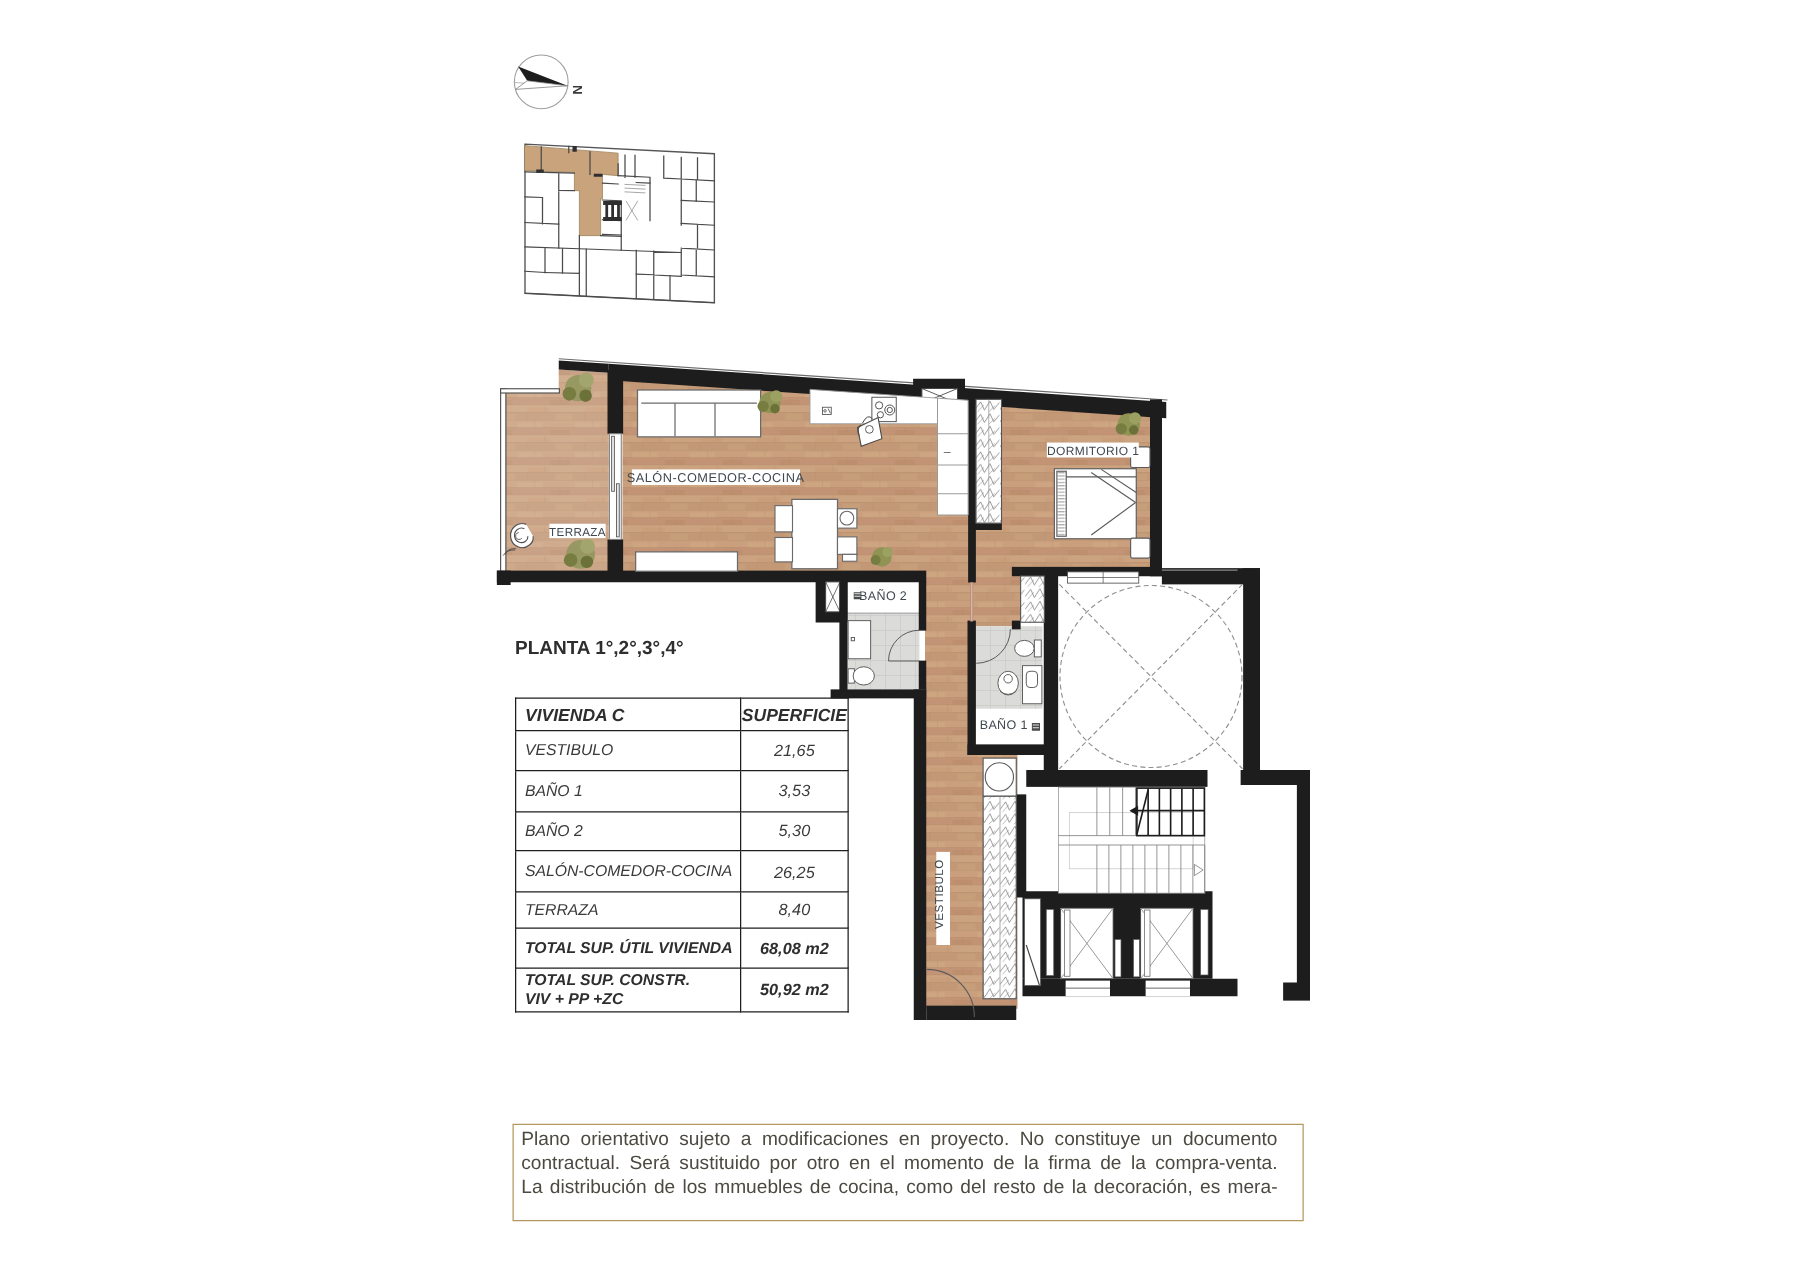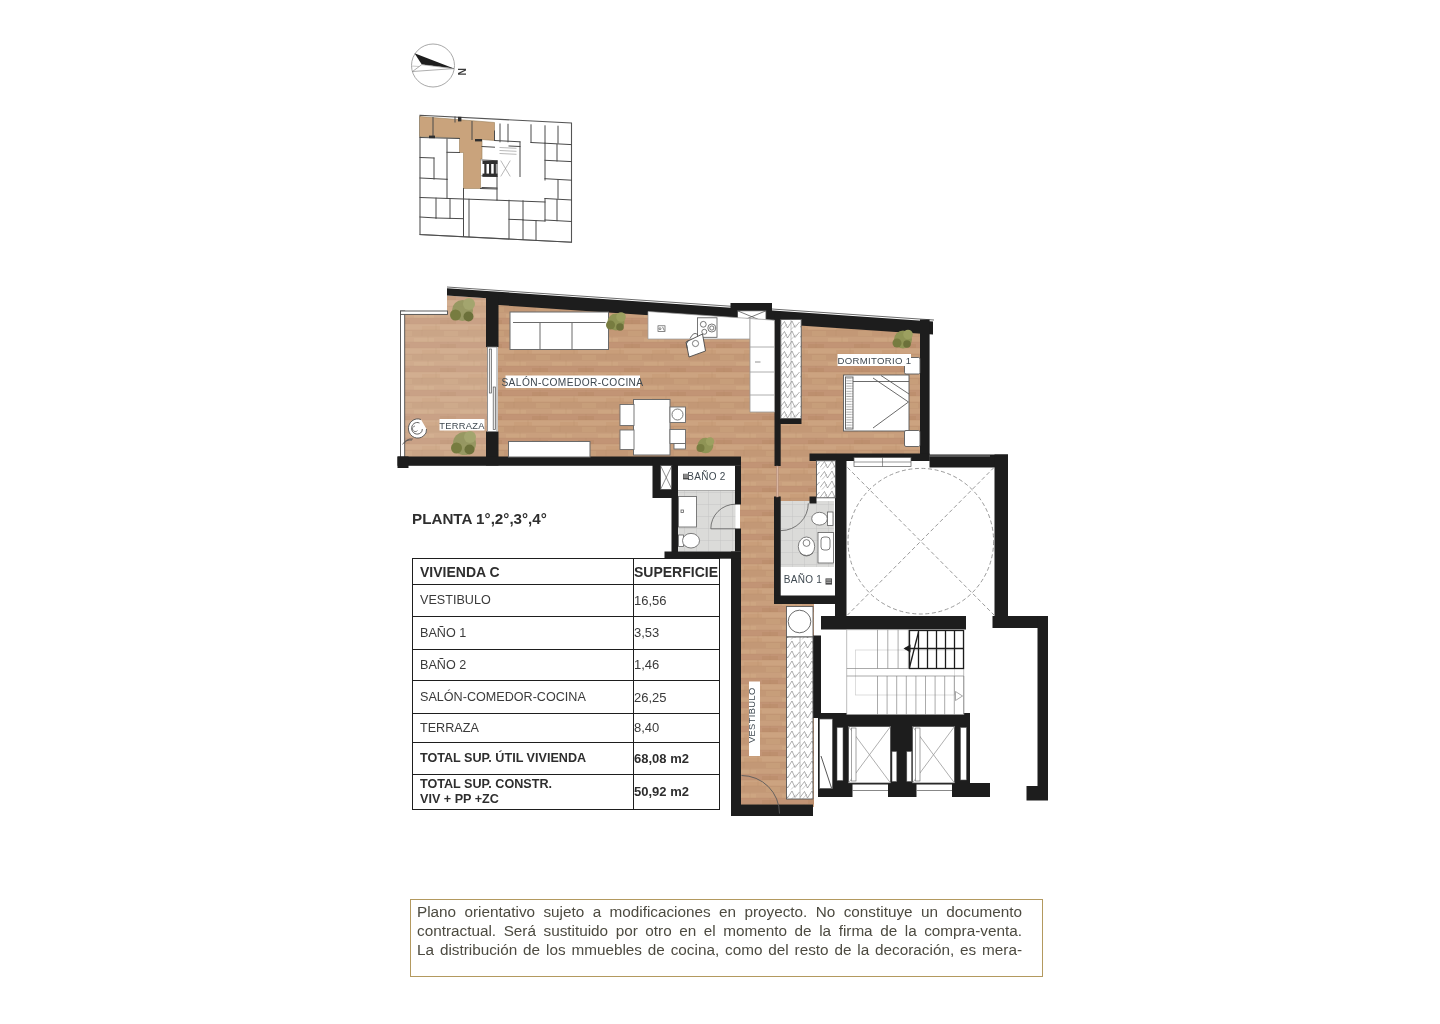--- a/index.html
+++ b/index.html
@@ -1,22 +1,22 @@
 <!DOCTYPE html>
 <html><head>
 <meta charset="utf-8">
 <style>
 html,body{margin:0;padding:0;width:1440px;height:1024px;background:#ffffff;
 font-family:"Liberation Sans",sans-serif;}
 .abs{position:absolute;}
 #title{position:absolute;left:412px;top:510px;font-size:15.2px;font-weight:bold;color:#2e2e2e;}
 #tblwrap{position:absolute;left:412px;top:558px;}
-table.sup{border-collapse:collapse;table-layout:fixed;width:308px;}
+table.sup{border-collapse:collapse;table-layout:fixed;width:267px;font-style:italic;}
 table.sup td{border:1.7px solid #1e1e1e;color:#3a3a3a;font-size:12.6px;padding:0 0 0 7px;vertical-align:middle;white-space:nowrap;}
-table.sup td.v{width:85px;padding:0;font-size:13px;}
+table.sup td.v{width:85px;text-align:center;padding:0;font-size:13px;}
 table.sup tr.hd td{font-weight:bold;font-size:14px;color:#2e2e2e;}
 table.sup tr.bd td{font-weight:bold;color:#2e2e2e;margin-top:32px;}
 #disc{position:absolute;left:410px;top:899px;width:605px;height:70px;border:1px solid #b3995f;
 padding:2px 20px 4px 6px;font-size:15.3px;line-height:19px;color:#4c4a40;}
 #disc .j{text-align:justify;text-align-last:justify;}
 </style>
 </head>
 <body>
 
 <svg id="plansvg" class="abs" style="left:0;top:0" width="1440" height="1024" viewBox="0 0 1440 1024">
@@ -487,29 +487,29 @@
 
 <div id="tblwrap">
 <table class="sup">
 <tbody>
         <tr class="hd" style="height:26px">
           <td>VIVIENDA C</td>
           <td class="v">SUPERFICIE</td>
         </tr>
 <tr style="height:31.5px">
           <td>VESTIBULO</td>
-          <td class="v">16,56</td>
+          <td class="v">21,65</td>
         </tr>
 <tr style="height:33px">
           <td>BAÑO 1</td>
           <td class="v">3,53</td>
         </tr>
 <tr style="height:31.5px">
           <td>BAÑO 2</td>
-          <td class="v">1,46</td>
+          <td class="v">5,30</td>
         </tr>
 <tr style="height:33px">
           <td>SALÓN-COMEDOR-COCINA</td>
           <td class="v">26,25</td>
         </tr>
 <tr style="height:28.5px">
           <td>TERRAZA</td>
           <td class="v">8,40</td>
         </tr>
 <tr class="bd" style="height:32px">

